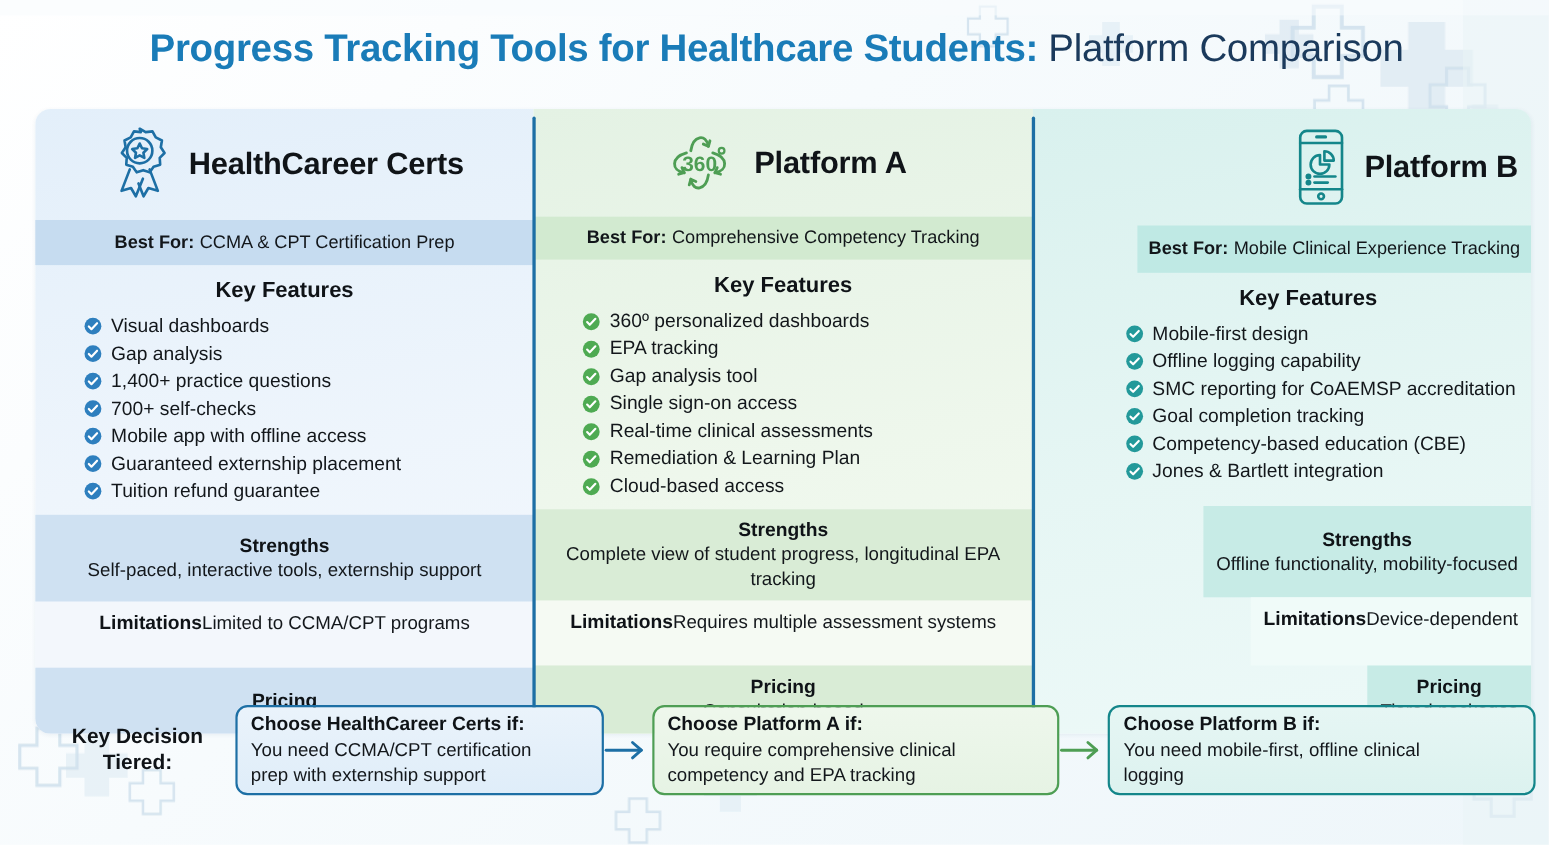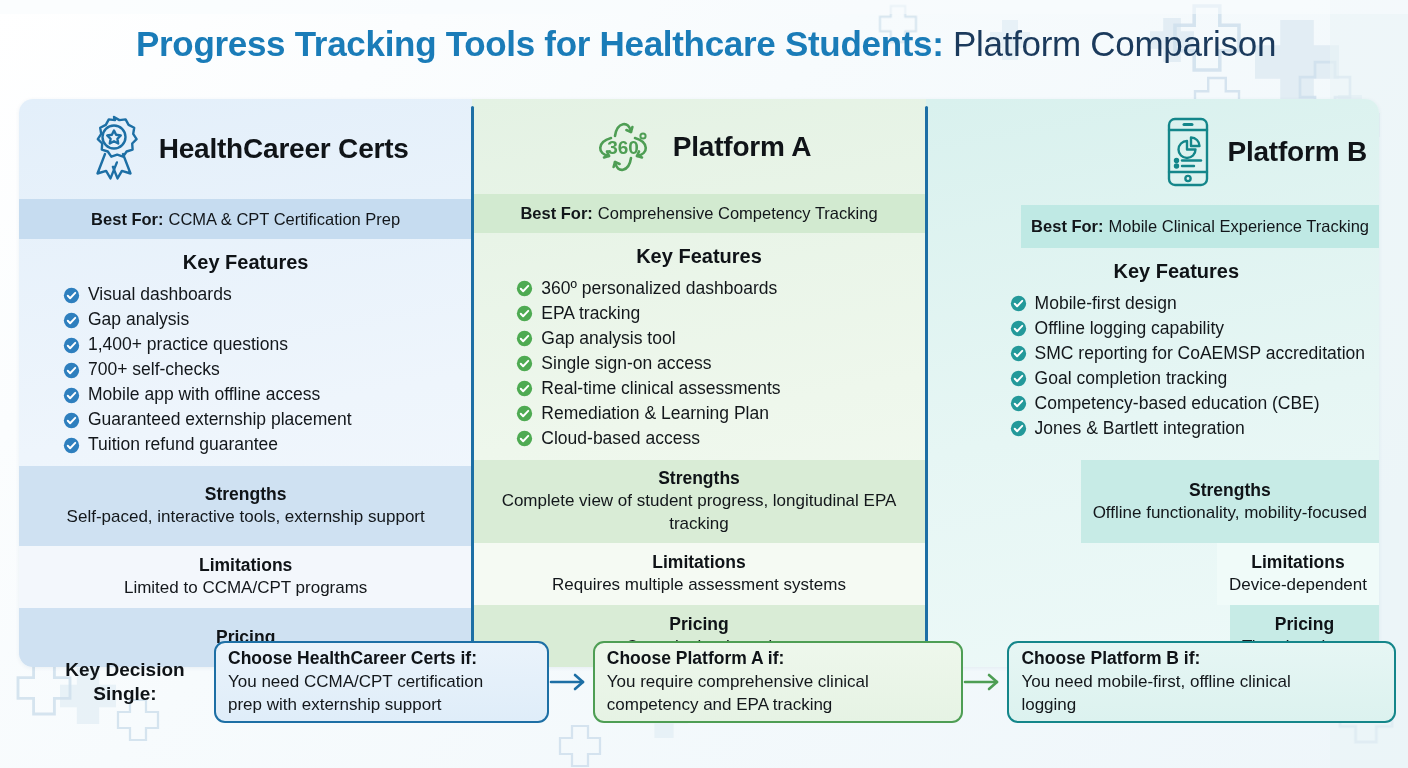--- a/index.html
+++ b/index.html
@@ -33,21 +33,21 @@
     font-size: 35px;
     letter-spacing: -0.3px;
     white-space: nowrap;
   }
   .title .t-strong { font-weight: 700; color: #1a7cb8; }
   .title .t-light  { font-weight: 400; color: #1b3a5c; }
 
   
   .card {
     position: absolute;
-    left: 19px; top: 99px;
+    left: 32px; top: 99px;
     width: 1360px; height: 568px;
     border-radius: 14px;
     overflow: hidden;
     display: flex;
     z-index: 3;
     box-shadow: 0 1px 4px rgba(30,70,110,.07);
   }
   .col {
     position: relative;
     width: 33.3333%;
@@ -141,21 +141,21 @@
     font-weight: 700;
     color: #0f1317;
     line-height: 22px;
   }
   .inforow .val {
     font-size: 17px;
     color: #13171b;
     line-height: 23px;
   }
   .r-strengths   { height: 83px; display:flex; flex-direction:column; justify-content:center; }
-  .r-limitations { height: 62px; display:flex; flex-direction:column; justify-content:center; }
+  .r-limitations { height: 62px; display:flex; flex-direction:row; justify-content:center; }
   .r-pricing     { height: 62px; display:flex; flex-direction:column; justify-content:center; }
 
   .c-blue  .r-strengths   { background: #cfe1f2; }
   .c-blue  .r-limitations { background: #f3f7fc; }
   .c-blue  .r-pricing     { background: #cfe1f2; }
   .c-green .r-strengths   { background: #d9ecd6; }
   .c-green .r-limitations { background: #f5faf3; }
   .c-green .r-pricing     { background: #d9ecd6; }
   .c-teal  .r-strengths   { background: #c7ebe6; }
   .c-teal  .r-limitations { background: #f0fbf9; }
@@ -502,21 +502,21 @@
         <div class="lbl">Pricing</div>
         <div class="val">Tiered packages</div>
       </div>
     </div>
 
   </div>
 
   <div class="decision">
     <div class="kdf-label">
       <div>Key Decision</div>
-      <div>Single:</div>
+      <div>Tiered:</div>
     </div>
 
     <div class="dbox db-1">
       <div class="d-title">Choose HealthCareer Certs if:</div>
       <div class="d-body">You need CCMA/CPT certification</div>
       <div class="d-body">prep with externship support</div>
     </div>
 
     <div class="arrow-gap">
       <svg class="arrow" width="44" height="22" viewBox="0 0 44 22" fill="none" stroke="#1d6fa5" stroke-width="2.6" stroke-linecap="round" stroke-linejoin="round">

